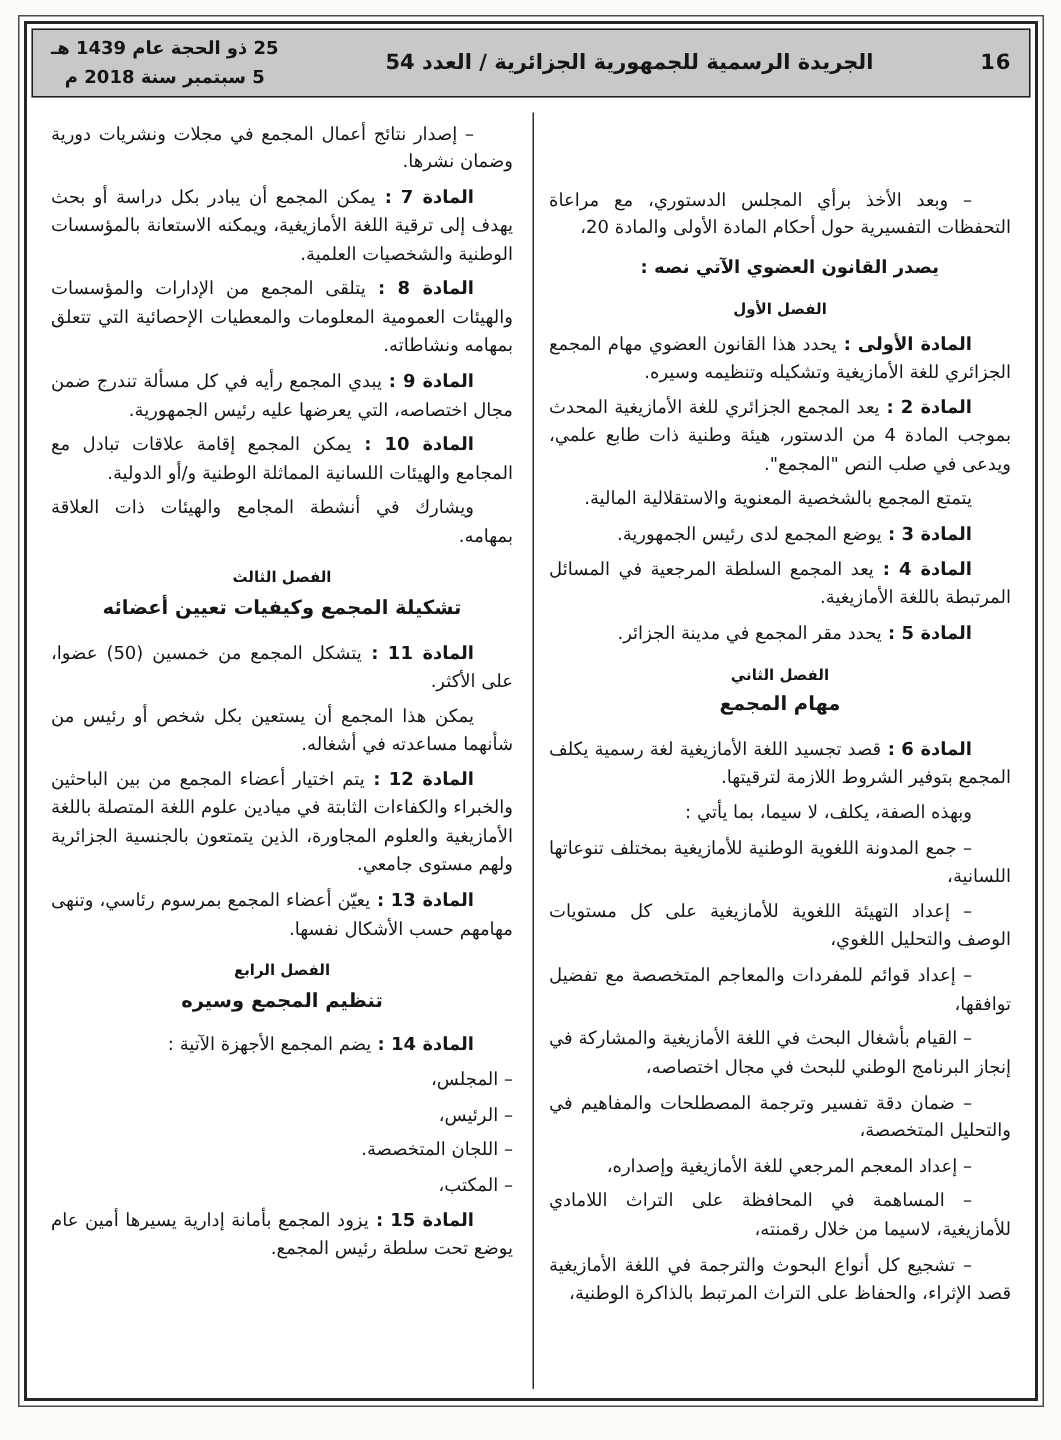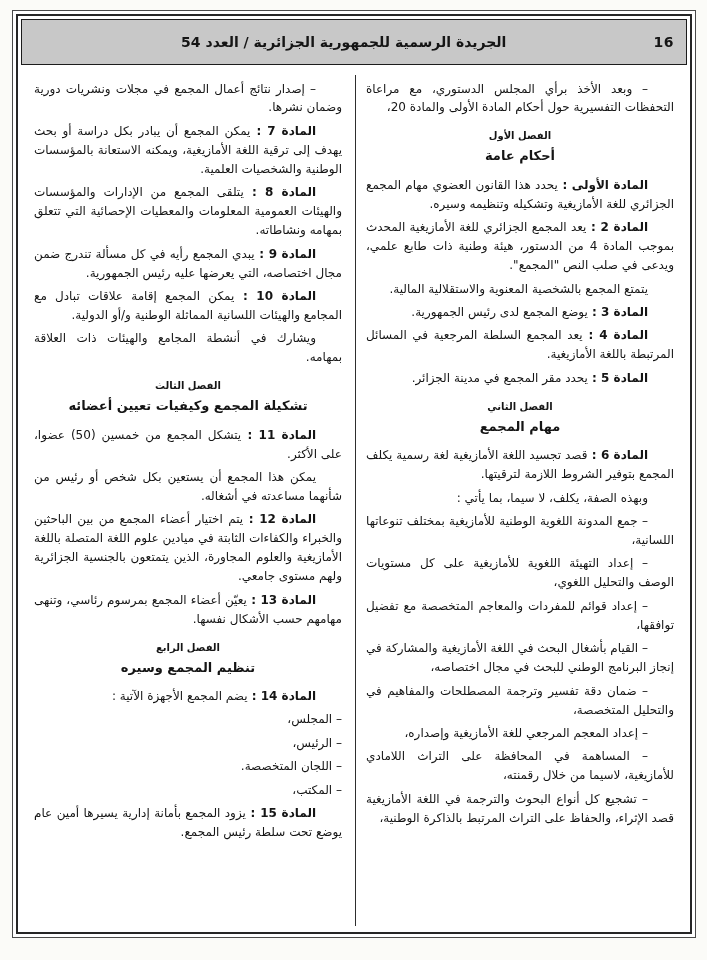--- a/index.html
+++ b/index.html
@@ -25,48 +25,52 @@
   .header-date    { text-align:center; font-weight:bold; font-size:12px; line-height:1.55; white-space:nowrap; }
 
   .columns {
     flex:1; min-height:0; display:flex;
     padding:10px 16px 6px 16px;
   }
   .col {
     flex:1; min-width:0; overflow:hidden;
     font-size:12px; line-height:1.58; text-align:justify;
   }
-  .col-right { padding-left:10px; }
+  .col-right { padding-left:10px;margin-top:44px; }
   .col-left  { padding-right:13px; }
   .divider { flex:0 0 1px; background:#2e2e2e; }
 
   .blk { margin:4.5px 0; }
   .blk.p, .blk.li { text-indent:26px; }
   .blk.bold { font-weight:bold; text-indent:48px; margin:8px 0; text-align:right; }
   .blk.h1 { font-weight:bold; text-align:center; text-indent:0; font-size:10px; margin:11px 0 2px 0; }
   .blk.h2 { font-weight:bold; text-align:center; text-indent:0; font-size:13px; margin:2px 0 9px 0; }
   .blk.lc { text-indent:0; }
   .lbl { font-weight:bold; }
 </style>
 </head>
 <body>
 
 <div class="page-frame">
   <div class="frame-inner">
 
     <div class="header-band" dir="rtl">
       <div class="header-pagenum">16</div>
       <div class="header-title">الجريدة الرسمية للجمهورية الجزائرية / العدد 54</div>
+      <div class="header-date">
+        <div>25 ذو الحجة عام 1439 هـ</div>
+        <div>5 سبتمبر سنة 2018 م</div>
+      </div>
     </div>
 
     <div class="columns" dir="rtl">
       <div class="col col-right">
           <p class="blk li">– وبعد الأخذ برأي المجلس الدستوري، مع مراعاة التحفظات التفسيرية حول أحكام المادة الأولى والمادة 20،</p>
+          <p class="blk bold">يصدر القانون العضوي الآتي نصه :</p>
           <p class="blk h1">الفصل الأول</p>
-          <p class="blk h2">أحكام عامة</p>
           <p class="blk p"><span class="lbl">المادة الأولى : </span>يحدد هذا القانون العضوي مهام المجمع الجزائري للغة الأمازيغية وتشكيله وتنظيمه وسيره.</p>
           <p class="blk p"><span class="lbl">المادة 2 : </span>يعد المجمع الجزائري للغة الأمازيغية المحدث بموجب المادة 4 من الدستور، هيئة وطنية ذات طابع علمي، ويدعى في صلب النص "المجمع".</p>
           <p class="blk p">يتمتع المجمع بالشخصية المعنوية والاستقلالية المالية.</p>
           <p class="blk p"><span class="lbl">المادة 3 : </span>يوضع المجمع لدى رئيس الجمهورية.</p>
           <p class="blk p"><span class="lbl">المادة 4 : </span>يعد المجمع السلطة المرجعية في المسائل المرتبطة باللغة الأمازيغية.</p>
           <p class="blk p"><span class="lbl">المادة 5 : </span>يحدد مقر المجمع في مدينة الجزائر.</p>
           <p class="blk h1">الفصل الثاني</p>
           <p class="blk h2">مهام المجمع</p>
           <p class="blk p"><span class="lbl">المادة 6 : </span>قصد تجسيد اللغة الأمازيغية لغة رسمية يكلف المجمع بتوفير الشروط اللازمة لترقيتها.</p>
           <p class="blk p">وبهذه الصفة، يكلف، لا سيما، بما يأتي :</p>

